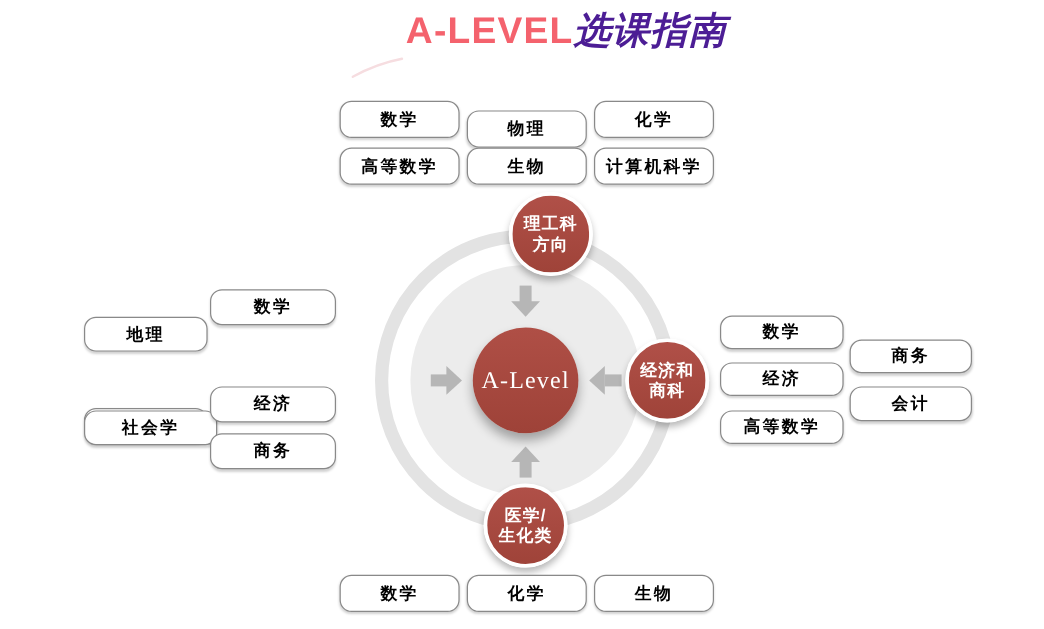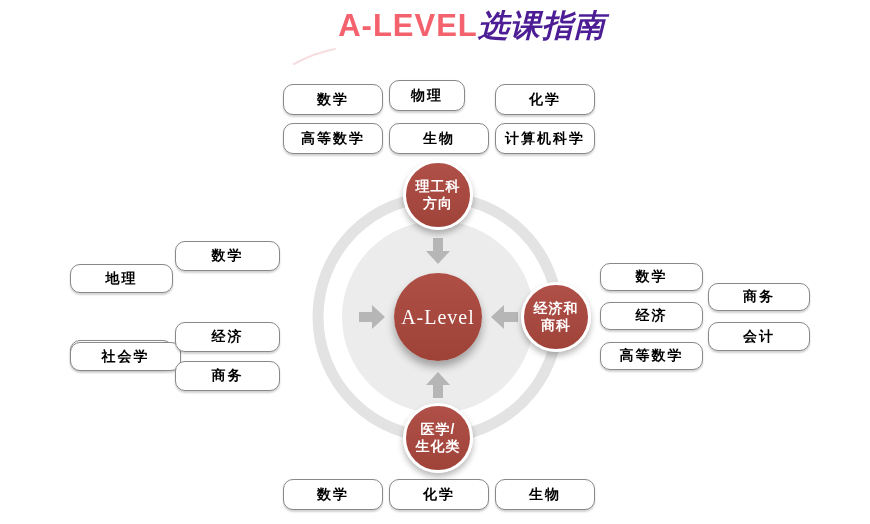--- a/index.html
+++ b/index.html
@@ -133,39 +133,39 @@
     <g>
       <rect class="arrow" x="359" y="312" width="14" height="10"></rect>
       <polygon class="arrow" points="372,305 372,329 385,317"></polygon>
     </g>
     <g>
       <rect class="arrow" x="504" y="312" width="14" height="10"></rect>
       <polygon class="arrow" points="504,305 504,329 491,317"></polygon>
     </g>
   </svg>
 
-  <div class="node" style="left:403px; top:160px;">
+  <div class="node" style="left:424px; top:160px;">
     <span>理工科</span>
     <span>方向</span>
   </div>
   <div class="node" style="left:521px; top:282px;">
     <span>经济和</span>
     <span>商科</span>
   </div>
   <div class="node" style="left:403px; top:403px;">
     <span>医学/</span>
     <span>生化类</span>
   </div>
 
   <div class="center-circle">
     <span>A-Level</span>
   </div>
 
   <div class="box" style="left:283px; top:84px;  width:100px; height:31px;">数学</div>
-  <div class="box" style="left:389px; top:80px;  width:76px; height:31px;">物理</div>
+  <div class="box" style="left:389px; top:92px;  width:100px; height:31px;">物理</div>
   <div class="box" style="left:495px; top:84px;  width:100px; height:31px;">化学</div>
   <div class="box" style="left:283px; top:123px; width:100px; height:31px;">高等数学</div>
   <div class="box" style="left:389px; top:123px; width:100px; height:31px;">生物</div>
   <div class="box" style="left:495px; top:123px; width:100px; height:31px;">计算机科学</div>
 
   <div class="box" style="left:70px; top:264px; width:103px; height:29px;">地理</div>
   <div class="box" style="left:70px; top:304px; width:103px; height:29px;margin-top:36px;">心理学</div>
   <div class="box" style="left:70px; top:342px; width:111px; height:29px;">社会学</div>
 
   <div class="box" style="left:175px; top:241px; width:105px; height:30px;">数学</div>

